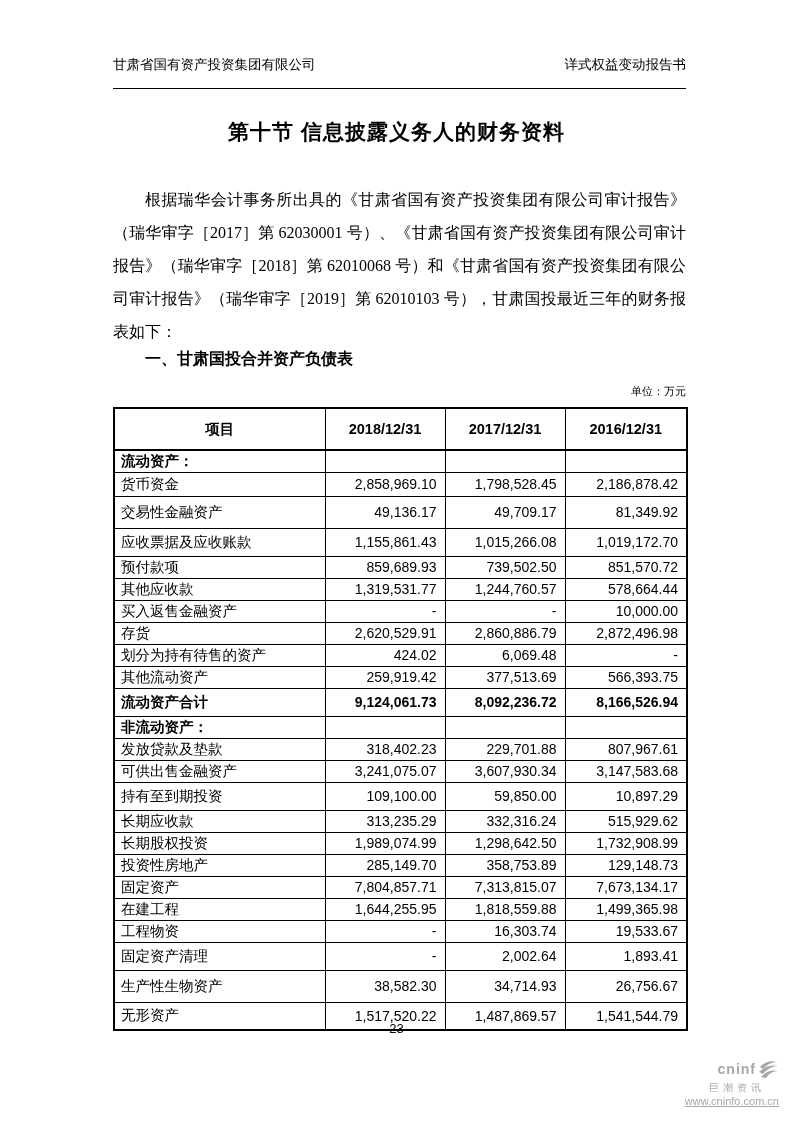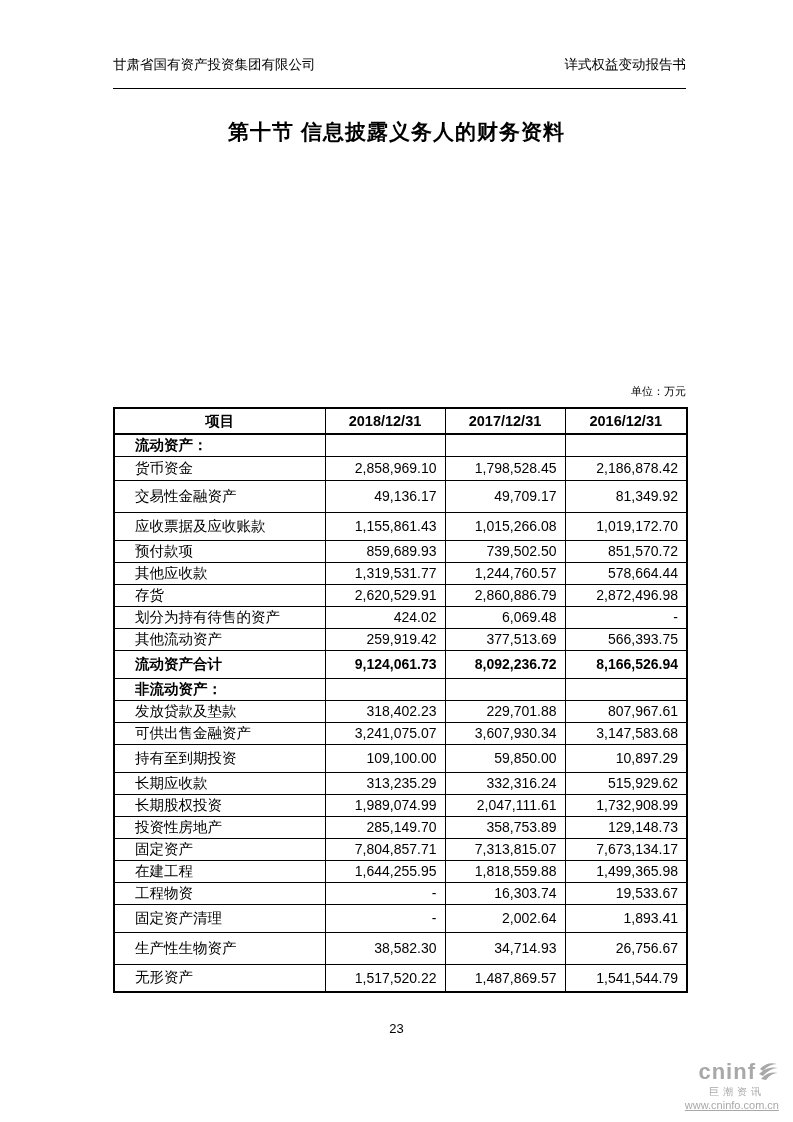--- a/index.html
+++ b/index.html
@@ -82,32 +82,32 @@
   table.balance-sheet col.c1 { width: 120px; }
   table.balance-sheet col.c2 { width: 120px; }
   table.balance-sheet col.c3 { width: 122px; }
   table.balance-sheet th, table.balance-sheet td {
     border: 1px solid #000;
     vertical-align: middle;
     overflow: hidden;
     white-space: nowrap;
   }
   table.balance-sheet thead th {
-    height: 26px;
+    height: 42px;
     font-family: "Liberation Sans", "DejaVu Sans", sans-serif;
     font-weight: bold;
     font-size: 14.5px;
     text-align: center;
     border-bottom: 2px solid #000;
   }
   td.label-cell {
     font-family: "Liberation Serif", "DejaVu Serif", serif;
     font-size: 14.5px;
     text-align: left;
-    padding-left: 20px;
+    padding-left: 6px;
     margin-top: 38px;
   }
   td.value-cell {
     font-family: "Liberation Sans", "DejaVu Sans", sans-serif;
     font-size: 14px;
     text-align: right;
     padding-right: 8px;
   }
   tr.bold-row td {
     font-weight: bold;
@@ -135,21 +135,21 @@
     font-family: "Liberation Sans", "DejaVu Sans", sans-serif;
     line-height: 1.1;
   }
   .logo-brand-row {
     display: flex;
     align-items: center;
     justify-content: flex-end;
     gap: 1px;
   }
   .logo-brand {
-    font-size: 22px;
+    font-size: 14px;
     font-weight: bold;
     letter-spacing: 1px;
   }
   .logo-cn {
     font-size: 10px;
     letter-spacing: 4px;
     margin-top: 2px;
     margin-right: 14px;
   }
   .logo-url {
@@ -163,21 +163,23 @@
 
 <div class="page">
 
   <div class="doc-header">
     <span>甘肃省国有资产投资集团有限公司</span>
     <span>详式权益变动报告书</span>
   </div>
 
   <div class="chapter-title">第十节 信息披露义务人的财务资料</div>
 
-
+  <p class="intro-para">根据瑞华会计事务所出具的《甘肃省国有资产投资集团有限公司审计报告》（瑞华审字［2017］第 62030001 号）、《甘肃省国有资产投资集团有限公司审计报告》（瑞华审字［2018］第 62010068 号）和《甘肃省国有资产投资集团有限公司审计报告》（瑞华审字［2019］第 62010103 号），甘肃国投最近三年的财务报表如下：</p>
+
+  <div class="section-heading">一、甘肃国投合并资产负债表</div>
 
   <div class="unit-note">单位：万元</div>
 
   <table class="balance-sheet">
     <colgroup>
       <col class="c0">
         <col class="c1">
         <col class="c2">
         <col class="c3">
     </colgroup>
@@ -220,20 +222,26 @@
           <td class="value-cell">739,502.50</td>
           <td class="value-cell">851,570.72</td>
         </tr>
         <tr style="height: 22px;">
           <td class="label-cell">其他应收款</td>
           <td class="value-cell">1,319,531.77</td>
           <td class="value-cell">1,244,760.57</td>
           <td class="value-cell">578,664.44</td>
         </tr>
         <tr style="height: 22px;">
+          <td class="label-cell">买入返售金融资产</td>
+          <td class="value-cell">-</td>
+          <td class="value-cell">-</td>
+          <td class="value-cell">10,000.00</td>
+        </tr>
+        <tr style="height: 22px;">
           <td class="label-cell">存货</td>
           <td class="value-cell">2,620,529.91</td>
           <td class="value-cell">2,860,886.79</td>
           <td class="value-cell">2,872,496.98</td>
         </tr>
         <tr style="height: 22px;">
           <td class="label-cell">划分为持有待售的资产</td>
           <td class="value-cell">424.02</td>
           <td class="value-cell">6,069.48</td>
           <td class="value-cell">-</td>
@@ -276,21 +284,21 @@
         </tr>
         <tr style="height: 22px;">
           <td class="label-cell">长期应收款</td>
           <td class="value-cell">313,235.29</td>
           <td class="value-cell">332,316.24</td>
           <td class="value-cell">515,929.62</td>
         </tr>
         <tr style="height: 22px;">
           <td class="label-cell">长期股权投资</td>
           <td class="value-cell">1,989,074.99</td>
-          <td class="value-cell">2,047,111.61</td>
+          <td class="value-cell">1,298,642.50</td>
           <td class="value-cell">1,732,908.99</td>
         </tr>
         <tr style="height: 22px;">
           <td class="label-cell">投资性房地产</td>
           <td class="value-cell">285,149.70</td>
           <td class="value-cell">358,753.89</td>
           <td class="value-cell">129,148.73</td>
         </tr>
         <tr style="height: 22px;">
           <td class="label-cell">固定资产</td>

